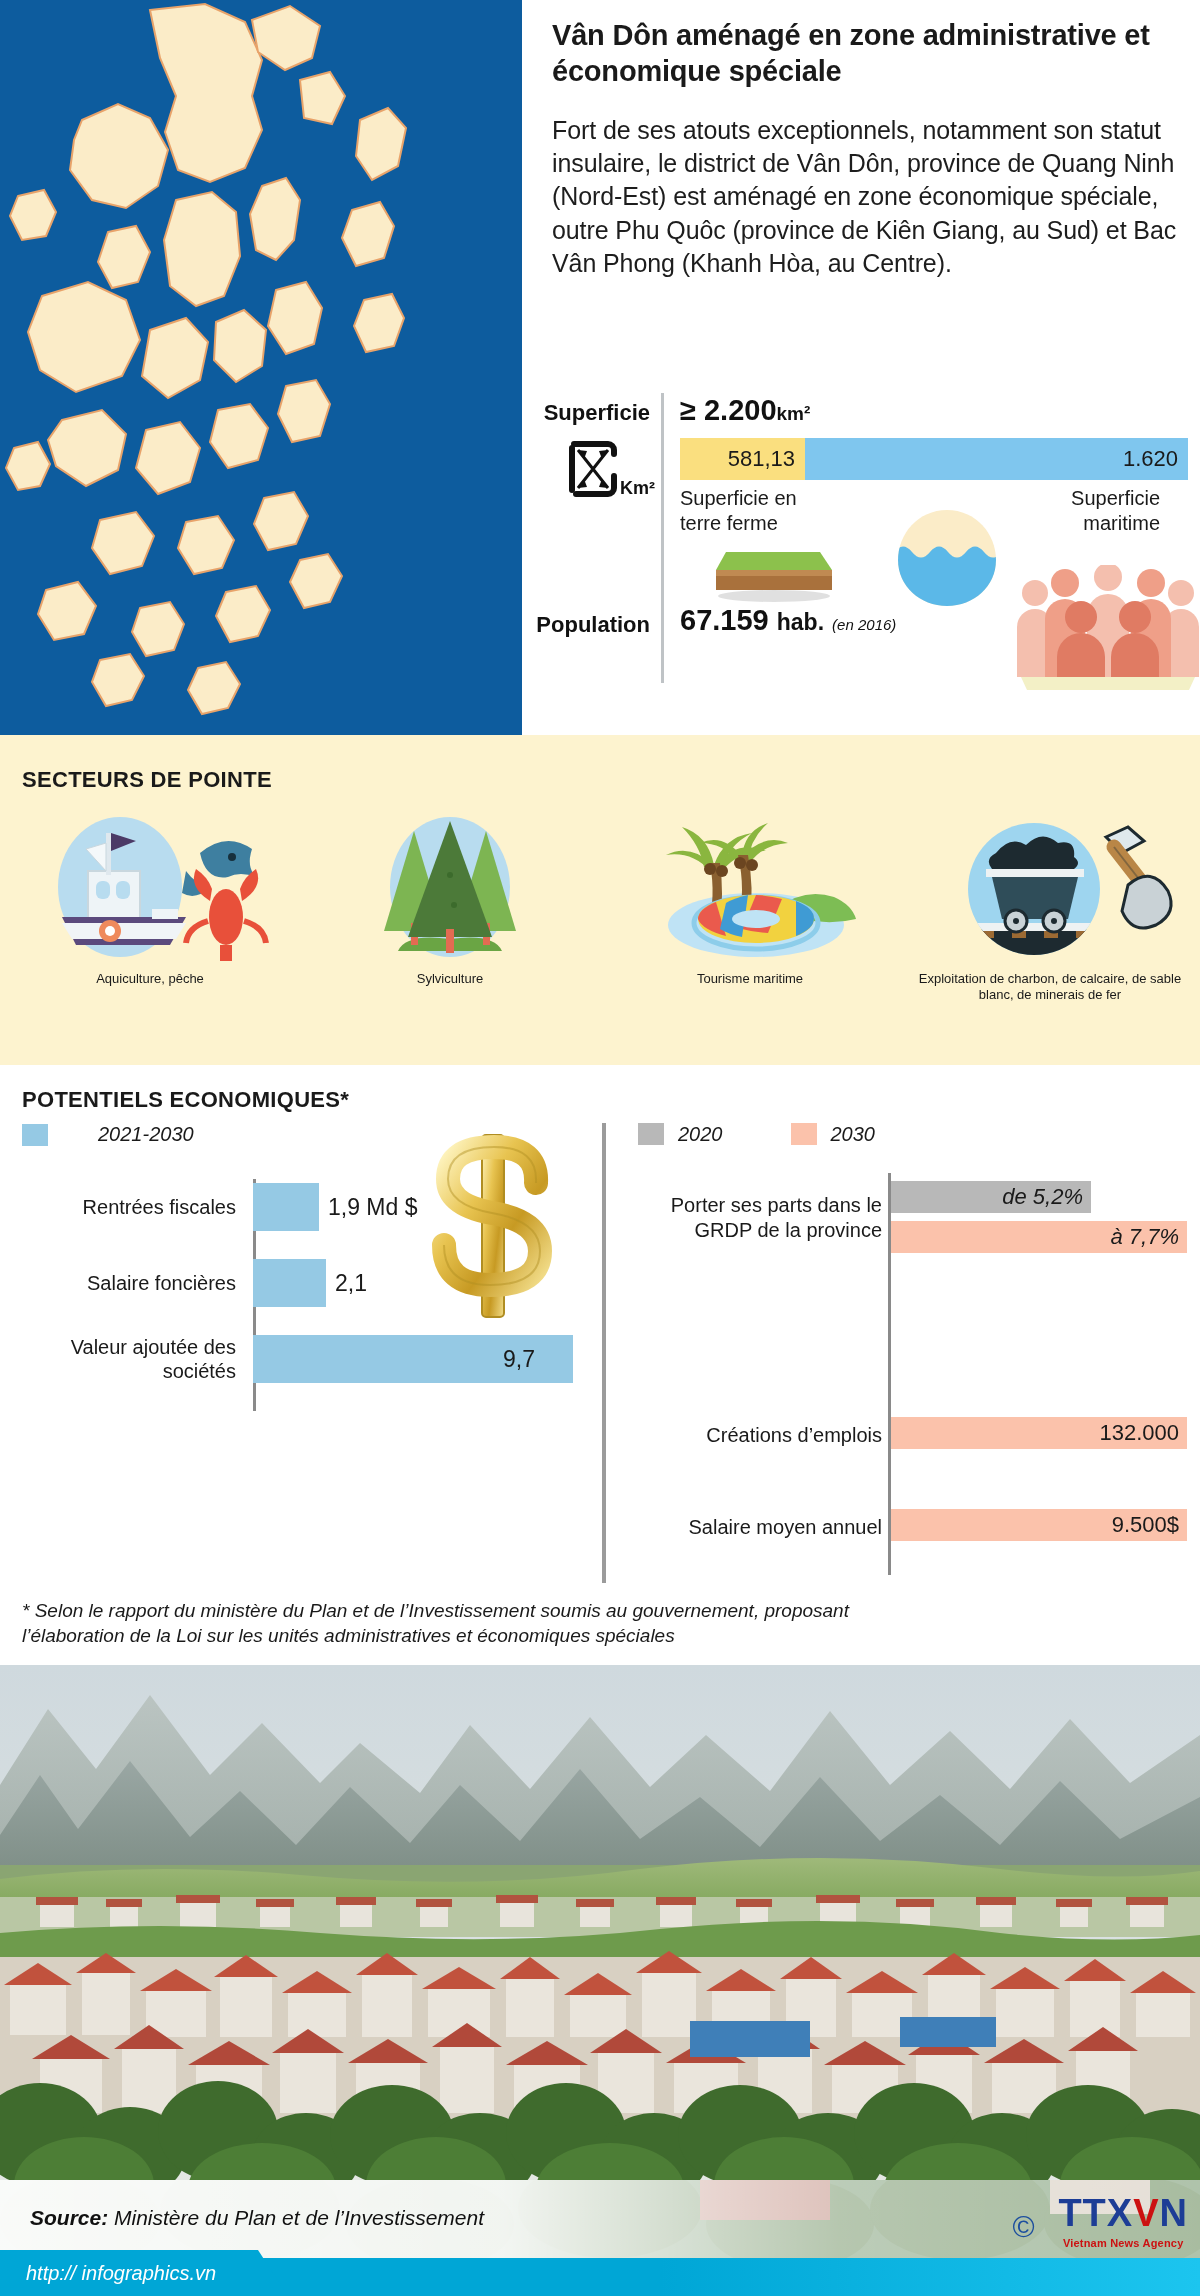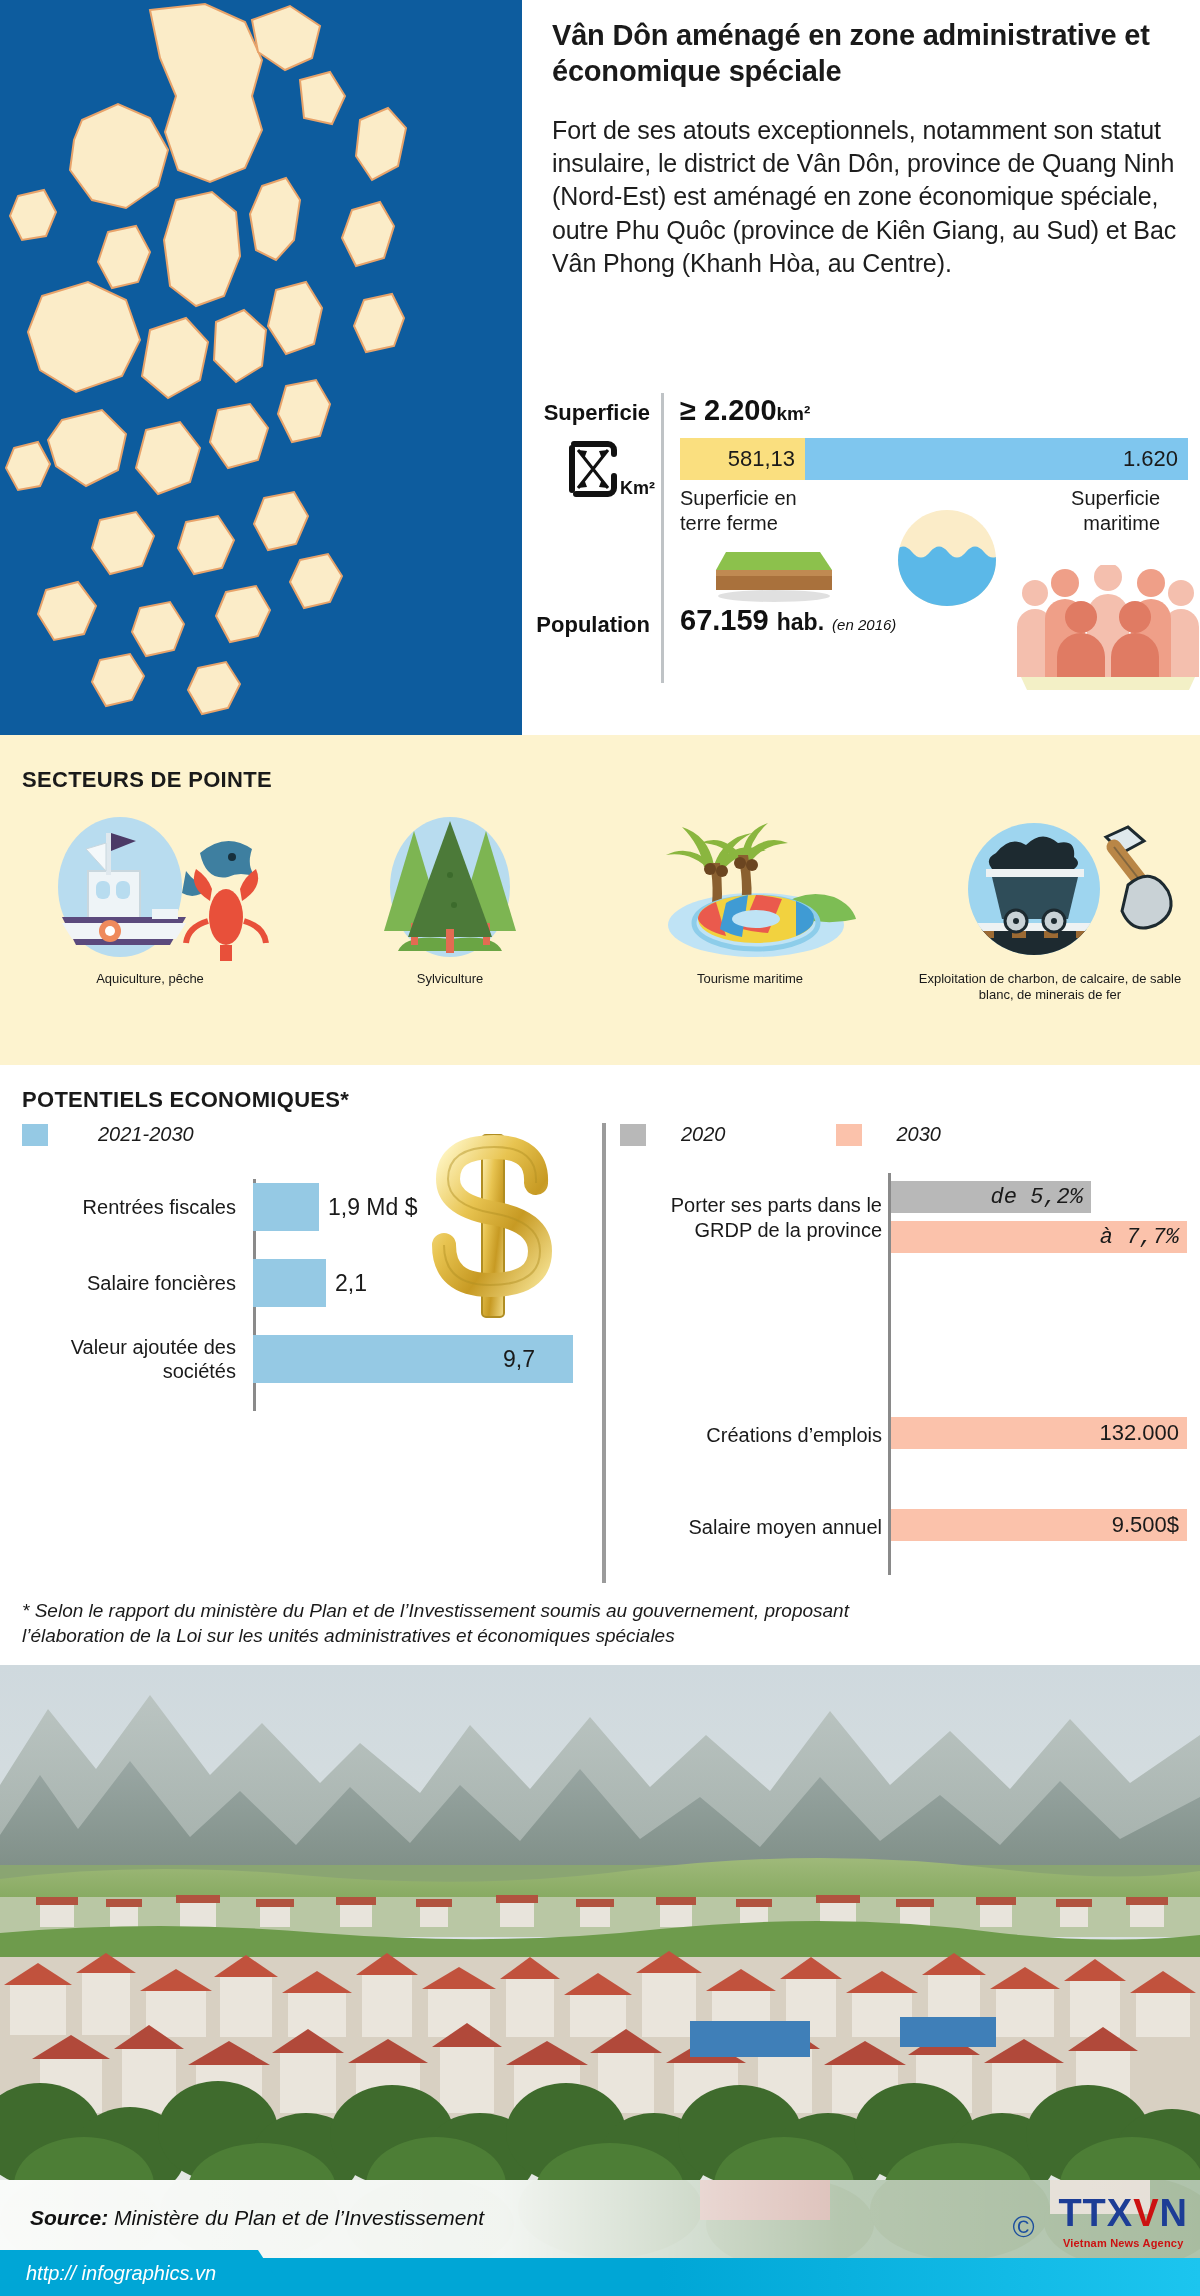--- a/index.html
+++ b/index.html
@@ -119,37 +119,37 @@
     width: 245px; text-align: right; padding-right: 9px; font-size: 20px; color: #1a1a1a;
     line-height: 1.2;
   }
   .lc-row .bar { height: 48px; background: #95c9e4; margin-left: 8px; }
   .lc-row .val { margin-left: 9px; font-size: 23px; color: #1a1a1a; white-space: nowrap; }
   .lc-row .val.inside { margin-left: -70px; }
   .dollar { position: absolute; left: 420px; top: 8px; }
 
   
   .rc { position: absolute; left: 612px; top: 58px; width: 588px; height: 460px; }
-  .rc-legend { position: absolute; left: 8px; top: 0px; display: flex; align-items: center; gap: 21px; }
+  .rc-legend { position: absolute; left: 26px; top: 0px; display: flex; align-items: flex-start; }
   .rc-legend .lab { margin-left: 14px; font-size: 20px; font-style: italic; color: #1a1a1a; }
   .rc-legend .gap { width: 68px; }
   .rc-axis { position: absolute; left: 276px; top: 50px; width: 3px; height: 402px; background: #8a8a8a; }
   .rc-group { position: absolute; left: 0; width: 588px; }
   .rc-group .name {
     position: absolute; right: 318px; text-align: right; width: 240px; font-size: 20px;
     color: #1a1a1a; line-height: 1.26;
   }
   .rc-bar {
     position: absolute; left: 279px; height: 32px; display: flex; align-items: center;
     justify-content: flex-end; padding-right: 8px; font-size: 22px; color: #1a1a1a;
     white-space: nowrap;
   }
   .rc-bar.gray { background: #b8b8b8; }
   .rc-bar.peach { background: #fbc2ab; }
-  .rc-bar.ital { font-style: italic; font-family: Liberation Mono, monospace; }
+  .rc-bar.ital { font-style: italic; }
 
   
   .footnote {
     position: absolute; left: 22px; top: 1598px; width: 900px;
     font-size: 19px; font-style: italic; color: #1a1a1a; line-height: 1.32;
   }
 
   
   .photo { position: absolute; left: 0; top: 1665px; width: 1200px; height: 565px; overflow: hidden; }
 

